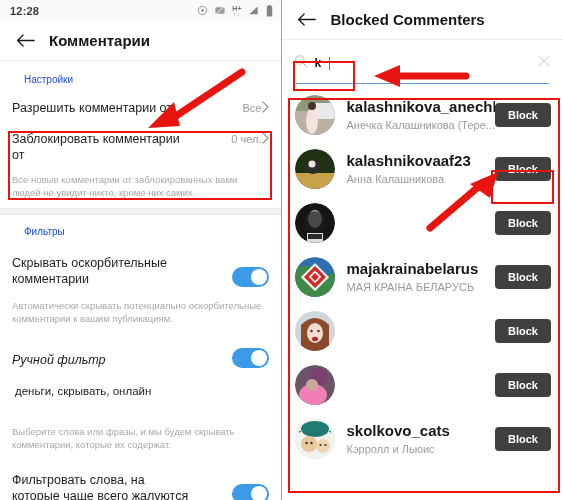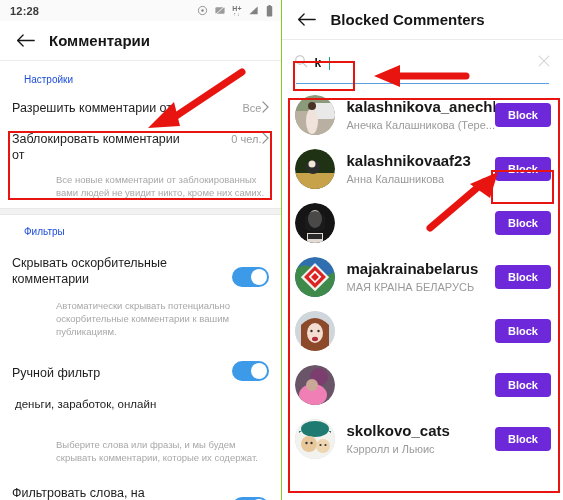--- a/index.html
+++ b/index.html
@@ -30,21 +30,21 @@
   .appbar .back { width: 26px; height: 26px; display:flex; align-items:center; justify-content:center; cursor: pointer;}
   .appbar .title { font-size: 15px; font-weight: bold; color: #161616; margin-left: 11px; }
   .appbar-sep { height: 1px; background: #ececec; }
 
   
   .section-head { font-size: 10px; color: #1d4ed8; padding: 13px 12px 10px 24px; }
   .row { display: flex; align-items: flex-start; padding: 5px 12px 6px 12px; }
   .row .rl { font-size: 12.5px; color: #1d1d1d; line-height: 16px; max-width: 170px; }
   .row .rr { margin-left: auto; display: flex; align-items: center; color: #9b9b9b; font-size: 11px; padding-top: 1px;}
   .chev { color: #8e8e8e; }
-  .helptext { font-size: 9.5px; color: #a8a8a8; line-height: 13px; padding: 4px 16px 9px 12px; margin-left: 44px; }
+  .helptext { font-size: 9.5px; color: #a8a8a8; line-height: 13px; padding: 4px 16px 9px 12px; }
   .divider { height: 7px; background: #f2f2f2; border-top: 1px solid #e8e8e8; border-bottom: 1px solid #e8e8e8; }
   .toggle { width: 37px; height: 20px; border-radius: 10px; background: #3c9ae8; position: relative; flex: none; margin-left: auto; cursor:pointer;}
   .toggle::after { content:""; position:absolute; top:2px; right:2px; width:16px; height:16px; border-radius:50%; background:#fff; }
   .trow { display:flex; align-items:flex-end; padding: 8px 12px 8px 12px; }
   .trow .rl { font-size: 12.5px; color:#1d1d1d; line-height: 16px; max-width: 178px; }
   .keywords { font-size: 11.5px; color: #1d1d1d; padding: 9px 12px 24px 15px; }
 
   
   .searchwrap { padding: 9px 12px 0 12px; position: relative; }
   .searchrow { display: flex; align-items: center; height: 28px; }
@@ -58,21 +58,21 @@
   
   .userlist { padding: 4px 0 0 0; }
   .user { display: flex; align-items: center; padding: 5px 12px 5px 13px; height: 54px;}
   .avatar { width: 40px; height: 40px; border-radius: 50%; flex: none; overflow: hidden; position: relative; background:#ddd;}
   .avatar svg { display:block; }
   .uinfo { margin-left: 12px; min-width: 0; flex: 1; }
   .uname { font-size: 15px; font-weight: bold; color: #181818; display:flex; align-items:center; gap:3px; white-space:nowrap; overflow:hidden;}
   .ufull { font-size: 11px; color: #9a9a9a; margin-top: 2px; white-space: nowrap; overflow: hidden; text-overflow: ellipsis; max-width: 150px;}
   .verified { width:10px; height:10px; flex:none; }
   .blockbtn {
-    background: #6d28d9; color: #fff; font-size: 11px; font-weight: bold;
+    background: #404040; color: #fff; font-size: 11px; font-weight: bold;
     border: none; border-radius: 4px; padding: 6px 13px; margin-left: auto; cursor: pointer; flex:none;
   }
 
   
   .annot { position: absolute; border: 2px solid #e8140f; pointer-events: none; }
   .arrow { position: absolute; pointer-events: none; }
 </style>
 </head>
 <body>
 
@@ -152,25 +152,25 @@
     <div class="divider"></div>
 
     <div class="section-head" style="padding-top:11px;">Фильтры</div>
 
     <div class="trow">
       <span class="rl">Скрывать оскорбительные комментарии</span>
       <span class="toggle"></span>
     </div>
     <div class="helptext">Автоматически скрывать потенциально оскорбительные комментарии к вашим публикациям.</div>
 
-    <div class="trow" style="padding-top:14px;">
+    <div class="trow" style="padding-top:14px;font-style:italic;">
       <span class="rl">Ручной фильтр</span>
       <span class="toggle"></span>
     </div>
-    <div class="keywords">деньги, заработок, онлайн</div>
+    <div class="keywords">деньги, скрывать, онлайн</div>
     <div class="helptext">Выберите слова или фразы, и мы будем скрывать комментарии, которые их содержат.</div>
 
     <div class="trow" style="padding-top:12px;">
       <span class="rl">Фильтровать слова, на которые чаще всего жалуются</span>
       <span class="toggle"></span>
     </div>
 
     <div class="annot" style="left:8px; top:131px; width:264px; height:69px;"></div>
     <svg class="arrow" style="left:140px; top:68px;" width="110" height="62" viewBox="0 0 110 62">
       <path d="M102 4 L30 52" stroke="#e8140f" stroke-width="7" stroke-linecap="round"></path>

